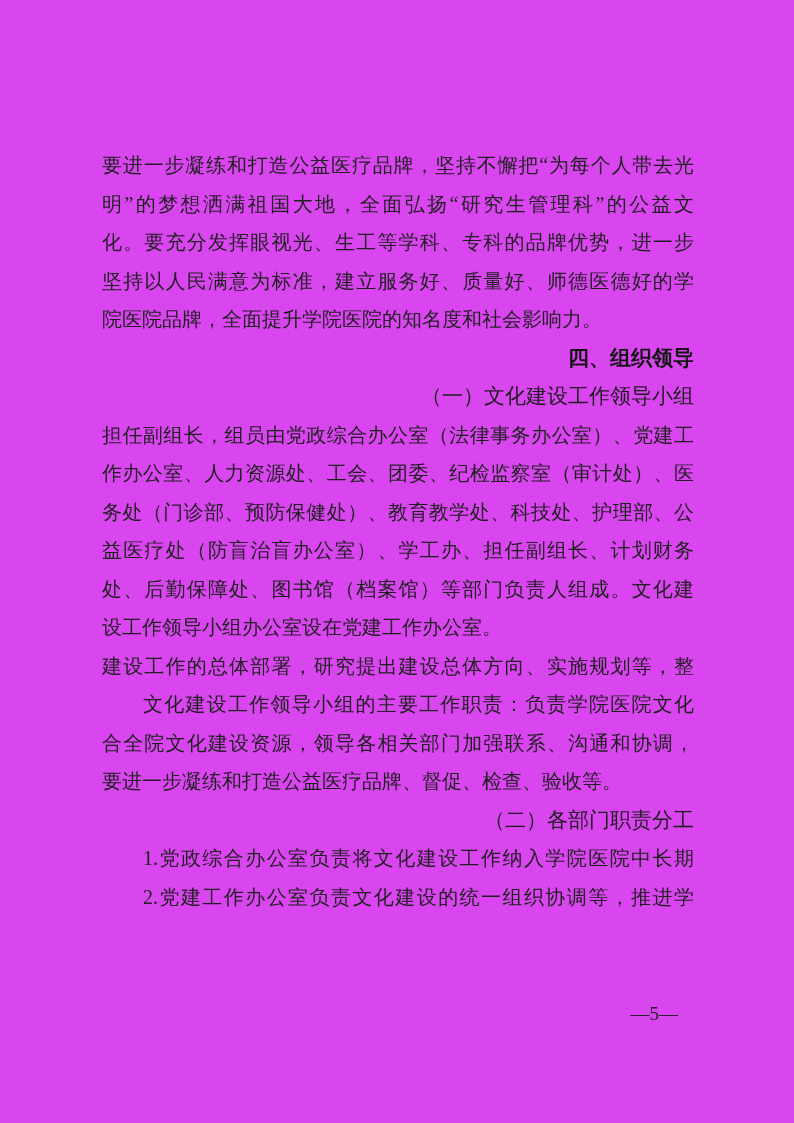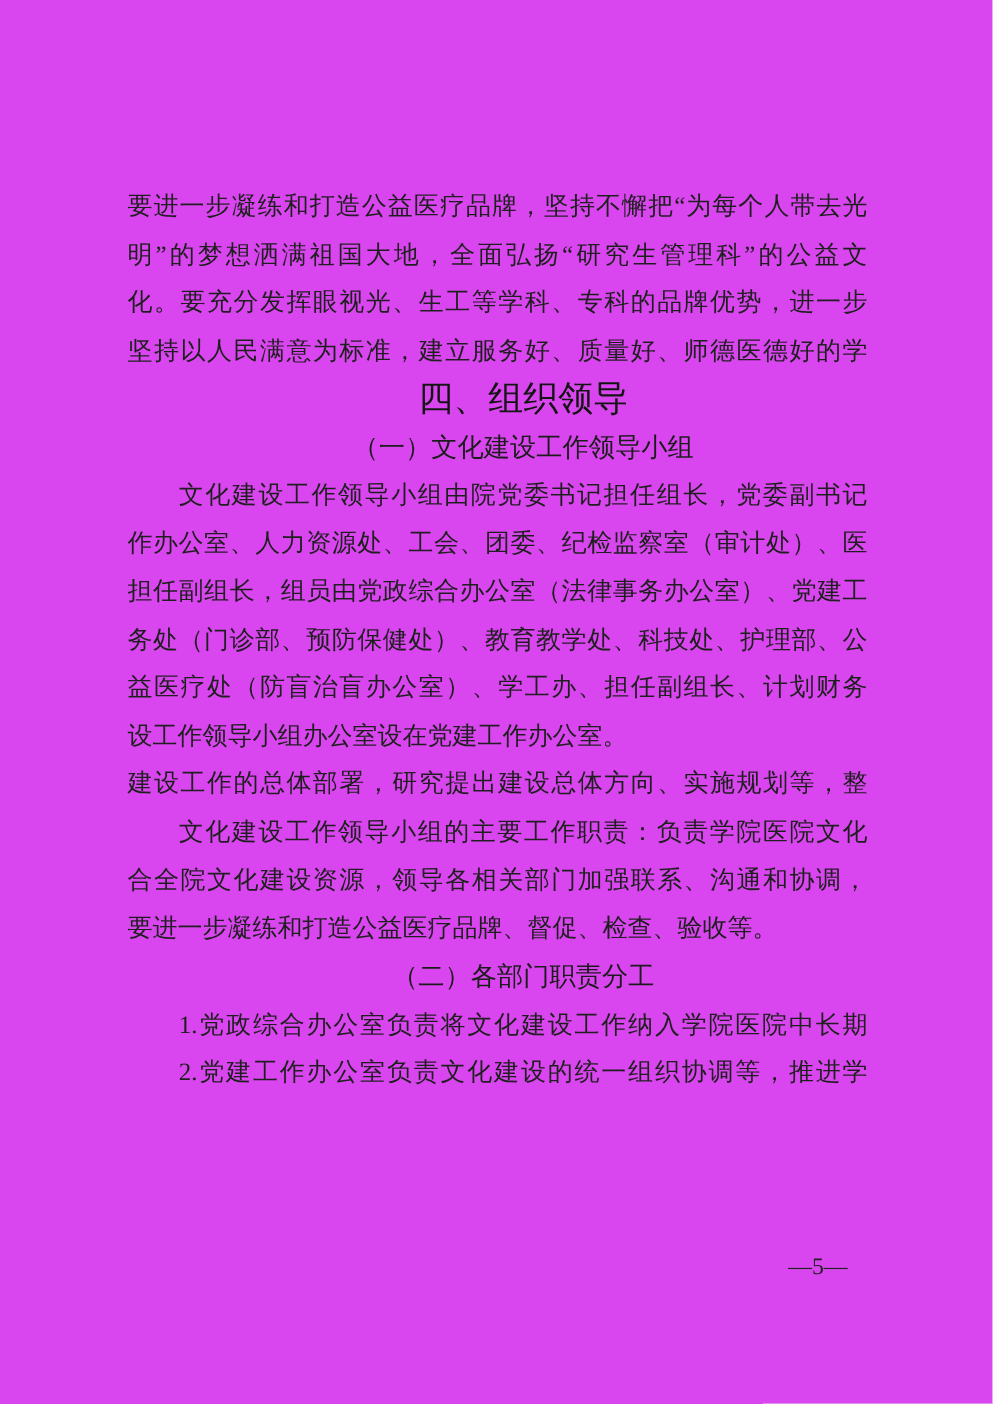--- a/index.html
+++ b/index.html
@@ -33,29 +33,29 @@
   }
   .line.fill {
     text-align-last: justify;
     text-justify: inter-character;
   }
   .line.indent {
     padding-left: 41px;
   }
   .line.h-bold {
     font-family: "Liberation Sans", "DejaVu Sans", sans-serif;
-    font-weight: normal;
-    font-size: 28px;
+    font-weight: bold;
+    font-size: 21px;
     color: #141414;
-    text-align: center;
+    text-align: right;
   }
   .line.h-kai {
     font-size: 21px;
     color: #1c1c1c;
-    text-align: center;
+    text-align: right;
   }
   .pagenum {
     position: absolute;
     top: 1002px;
     right: 116px;
     height: 24px;
     line-height: 24px;
     font-size: 19px;
     color: #222222;
     font-family: "Liberation Serif", "DejaVu Serif", serif;
@@ -63,27 +63,28 @@
 </style>
 </head>
 <body>
 
 <main class="page">
   <section class="textblock">
     <div class="line fill">要进一步凝练和打造公益医疗品牌，坚持不懈把“为每个人带去光</div>
     <div class="line fill">明”的梦想洒满祖国大地，全面弘扬“研究生管理科”的公益文</div>
     <div class="line fill">化。要充分发挥眼视光、生工等学科、专科的品牌优势，进一步</div>
     <div class="line fill">坚持以人民满意为标准，建立服务好、质量好、师德医德好的学</div>
+    <div class="line">院医院品牌，全面提升学院医院的知名度和社会影响力。</div>
     <div class="line h-bold indent">四、组织领导</div>
     <div class="line h-kai indent">（一）文化建设工作领导小组</div>
-    <div class="line fill indent">文化建设工作领导小组由院党委书记担任组长，党委副书记</div>
+    <div class="line fill">担任副组长，组员由党政综合办公室（法律事务办公室）、党建工</div>
     <div class="line fill">作办公室、人力资源处、工会、团委、纪检监察室（审计处）、医</div>
-    <div class="line fill">担任副组长，组员由党政综合办公室（法律事务办公室）、党建工</div>
     <div class="line fill">务处（门诊部、预防保健处）、教育教学处、科技处、护理部、公</div>
     <div class="line fill">益医疗处（防盲治盲办公室）、学工办、担任副组长、计划财务</div>
+    <div class="line fill">处、后勤保障处、图书馆（档案馆）等部门负责人组成。文化建</div>
     <div class="line">设工作领导小组办公室设在党建工作办公室。</div>
     <div class="line fill">建设工作的总体部署，研究提出建设总体方向、实施规划等，整</div>
     <div class="line fill indent">文化建设工作领导小组的主要工作职责：负责学院医院文化</div>
     <div class="line fill">合全院文化建设资源，领导各相关部门加强联系、沟通和协调，</div>
     <div class="line">要进一步凝练和打造公益医疗品牌、督促、检查、验收等。</div>
     <div class="line h-kai indent">（二）各部门职责分工</div>
     <div class="line fill indent">1.党政综合办公室负责将文化建设工作纳入学院医院中长期</div>
     <div class="line fill indent">2.党建工作办公室负责文化建设的统一组织协调等，推进学</div>
   </section>
 

